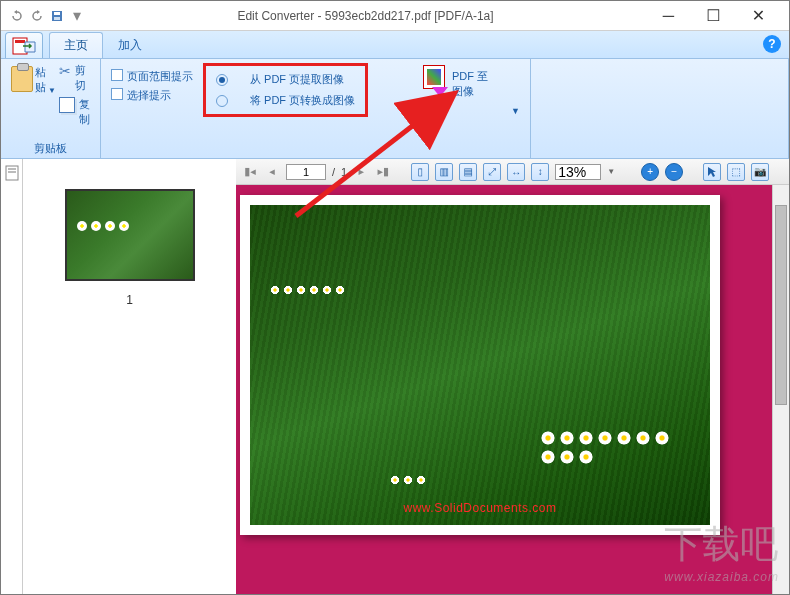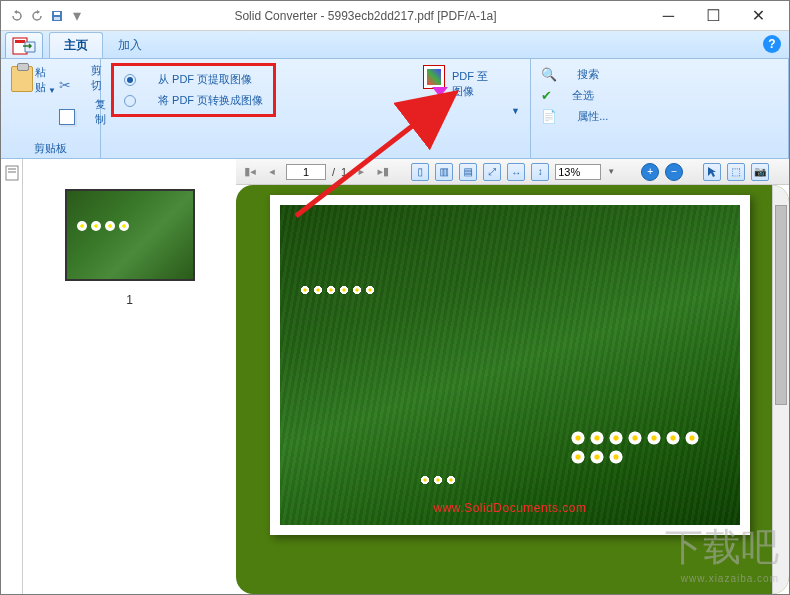--- a/index.html
+++ b/index.html
@@ -8,32 +8,32 @@
 .titlebar { height: 30px; background: #fff; display: flex; align-items: center; padding: 0 8px; border-bottom: 1px solid #d0d0d0; }
 .qat { display: flex; gap: 4px; align-items: center; }
 .qat .icon { width: 16px; height: 16px; display: flex; align-items: center; justify-content: center; color: #888; }
 .title { flex: 1; text-align: center; font-size: 12px; color: #555; }
 .winbtns { display: flex; }
 .winbtn { width: 45px; height: 29px; display: flex; align-items: center; justify-content: center; color: #333; }
 
 .tabbar { height: 28px; background: linear-gradient(#dbeeff, #c9e4ff); border-bottom: 1px solid #9ac0e6; display: flex; align-items: flex-end; padding-left: 4px; position: relative; }
 .appicon { width: 38px; height: 26px; background: linear-gradient(#f5faff,#dbeeff); border: 1px solid #8cb8e0; border-bottom: none; border-radius: 4px 4px 0 0; display:flex; align-items:center; justify-content:center; margin-right: 6px; }
 .tab { padding: 4px 14px; font-size: 12px; color: #1e5fa8; border: 1px solid transparent; border-bottom: none; }
-.tab.active { background: linear-gradient(#f0f7ff,#e3f0ff); border-color:#9ac0e6; border-radius: 3px 3px 0 0; color:#0b4d91;font-weight:bold; }
+.tab.active { background: linear-gradient(#f0f7ff,#e3f0ff); border-color:#9ac0e6; border-radius: 3px 3px 0 0; color:#0b4d91; }
 .help { position: absolute; right: 8px; top: 4px; width: 18px; height: 18px; border-radius: 50%; background:#1e90ff; color:#fff; display:flex; align-items:center; justify-content:center; font-size:12px; font-weight:bold;}
 
 .ribbon { height: 100px; background: linear-gradient(#e6f2ff,#cfe6ff); border-bottom: 1px solid #9ac0e6; display: flex; }
 .group { border-right: 1px solid #9ac0e6; padding: 4px 10px 0 10px; display: flex; flex-direction: column; justify-content: space-between; }
 .group-body { flex:1; display:flex; align-items:flex-start; gap:10px; }
 .group-label { text-align:center; font-size:11px; color:#1e5fa8; padding: 2px 0; position:relative; }
 .group-label .launcher { position:absolute; right:-6px; top:2px; width:10px; height:10px; border:1px solid #6a9ed4; font-size:8px; color:#6a9ed4; display:flex; align-items:center; justify-content:center; }
 
 .btn-large { display:flex; flex-direction:row; align-items:flex-end; width:38px; font-size:11px; color:#1e5fa8; gap:2px; }
 .btn-small-col { display:flex; flex-direction:column; gap:4px; font-size:11px; color:#1e5fa8; }
-.btn-small { display:flex; align-items:flex-end; gap:20px; }
+.btn-small { display:flex; align-items:flex-start; gap:4px; }
 .chk { width:12px; height:12px; border:1px solid #6a9ed4; background:#fff; }
 
 .radio-col { display:flex; flex-direction:column; gap:6px; font-size:11px; color:#1e5fa8; padding:6px 10px; border:3px solid #e62020; }
 .radio { display:flex; align-items:center; gap:22px; }
 .radio-dot { width:12px; height:12px; border:1px solid #6a9ed4; border-radius:50%; display:flex; align-items:center; justify-content:center; }
 .radio-dot.inner::after { content:""; width:6px; height:6px; background:#1e5fa8; border-radius:50%; }
 
 .icon-box { width:32px; height:32px; display:flex; align-items:center; justify-content:center; }
 .clipboard { width:22px; height:26px; background:#f5d080; border:1px solid #c49a3a; border-radius:2px; position:relative; }
 .clipboard::before { content:""; position:absolute; top:-4px; left:5px; width:10px; height:6px; background:#ccc; border:1px solid #888; border-radius:2px;}
@@ -59,32 +59,32 @@
 .thumb-num { font-size:12px; color:#333; }
 
 .viewer { flex:1; display:flex; flex-direction:column; }
 .viewer-toolbar { height:26px; background:linear-gradient(#f8f8f8,#e8e8e8); border-bottom:1px solid #ccc; display:flex; align-items:center; padding:0 6px; gap:6px; font-size:11px; color:#444;}
 .nav-btn { width:16px; height:16px; display:flex; align-items:center; justify-content:center; color:#888;}
 .page-input { width:40px; height:16px; border:1px solid #999; text-align:center; font-size:11px; background:#fff;}
 .tbtn { width:18px; height:18px; border:1px solid #6a9ed4; background:linear-gradient(#e8f2ff,#cde4ff); border-radius:2px; display:flex; align-items:center; justify-content:center; font-size:10px; color:#1e5fa8;}
 .tbtn.round{ border-radius:50%; }
 .tbtn.plus{ background:#2a82da; color:#fff; border-color:#1a62aa;}
 .tbtn.minus{ background:#2a82da; color:#fff; border-color:#1a62aa;}
-.zoom-select{ width:46px; height:16px; border:1px solid #999; font-size:11px; background:#fff; text-align:left; padding-left:2px;}
-
-.viewer-body { flex:1; background:#4d7c0f; overflow:auto; padding:10px 0 0 34px; position:relative;border-radius:17px;}
+.zoom-select{ width:46px; height:16px; border:1px solid #999; font-size:14px; background:#fff; text-align:left; padding-left:2px;}
+
+.viewer-body { flex:1; background:#be185d; overflow:auto; padding:10px 0 0 4px; position:relative;}
 .page { width:480px; height:340px; background:#fff; box-shadow:3px 3px 8px rgba(0,0,0,0.4); padding:10px; position:relative;}
 .photo { width:100%; height:100%; background: linear-gradient(160deg,#1a4a0a 0%,#2a6a1a 30%,#3a8a2a 50%,#1a5a0a 80%,#0a3a00 100%); position:relative; overflow:hidden;}
 .grass-blur { position:absolute; inset:0; background: repeating-linear-gradient(100deg, rgba(20,60,10,0.3) 0 3px, rgba(40,100,30,0.3) 3px 6px);}
 .flower-cluster { position:absolute; display:flex; flex-wrap:wrap; gap:3px;}
 .flower{ width:16px; height:16px; background:radial-gradient(circle,#ffd000 18%,#fff 28%,#fff 55%, transparent 60%); border-radius:50%;}
 .flower.small{width:10px;height:10px;}
 .watermark { position:absolute; bottom:10px; left:50%; transform:translateX(-50%); color:#ff2a2a; font-size:12px; font-family:Arial; letter-spacing:0.5px;}
 .corner-wm { position:absolute; right:10px; bottom:10px; color:#b0b0b0; opacity:0.55; font-size:38px; font-family:"Microsoft YaHei"; font-weight:300;}
-.corner-wm .sub{ font-size:10px; display:block; text-align:right; letter-spacing:1px;}
+.corner-wm .sub{ font-size:12px; display:block; text-align:right; letter-spacing:1px;font-style:italic;}
 
 .scrollbar-v { width:17px; background:#f0f0f0; border-left:1px solid #ccc; position:absolute; right:0; top:0; bottom:0;}
 .scrollbar-thumb{ position:absolute; top:20px; left:2px; right:2px; height:200px; background:#c0c0c0; border:1px solid #a0a0a0;}
 
 svg.arrow-overlay{ position:absolute; left:255px; top:65px; z-index:60; pointer-events:none;}
 </style>
 </head>
 <body>
 
 <div class="titlebar">
@@ -103,21 +103,21 @@
       </span>
     <span class="icon">
         <svg width="14" height="14" viewBox="0 0 14 14">
           <rect x="2" y="2" width="10" height="10" fill="#4a7dbb"></rect>
           <rect x="4" y="3" width="6" height="3" fill="#fff"></rect>
           <rect x="4" y="8" width="6" height="3" fill="#cfe0f2"></rect>
         </svg>
       </span>
     <span class="icon">▾</span>
   </div>
-  <div class="title">Solid Converter - 5993ecb2dd217.pdf [PDF/A-1a]</div>
+  <div class="title">Edit Converter - 5993ecb2dd217.pdf [PDF/A-1a]</div>
   <div class="winbtns">
     <div class="winbtn">─</div>
     <div class="winbtn">☐</div>
     <div class="winbtn">✕</div>
   </div>
 </div>
 
 <div class="tabbar">
   <div class="appicon">
     <svg width="26" height="20" viewBox="0 0 26 20">
@@ -152,20 +152,30 @@
             <span class="copy"></span>
             <span>复制</span>
           </div>
       </div>
     </div>
     <div class="group-label">剪贴板</div>
   </div>
 
   <div class="group" style="width:430px">
     <div class="group-body">
+      <div class="btn-small-col" style="padding-top:6px;">
+        <div class="btn-small">
+            <span class="chk"></span>
+            <span>页面范围提示</span>
+          </div>
+        <div class="btn-small">
+            <span class="chk"></span>
+            <span>选择提示</span>
+          </div>
+      </div>
       <div class="radio-col">
         <div class="radio">
             <span class="radio-dot inner"></span>
             <span>从 PDF 页提取图像</span>
           </div>
         <div class="radio">
             <span class="radio-dot"></span>
             <span>将 PDF 页转换成图像</span>
           </div>
       </div>
@@ -175,36 +185,20 @@
             <div class="pdf"></div>
             <div class="arrow"></div>
           </div>
         <span>PDF 至 图像</span>
       </div>
       <span style="align-self:center;font-size:9px;color:#1e5fa8;">▼</span>
     </div>
   </div>
 
   <div class="group" style="flex:1">
-    <div class="group-body">
-      <div class="btn-small-col" style="padding-top:4px; gap:6px;">
-        <div class="btn-small">
-            <span class="search"></span>
-            <span>搜索</span>
-          </div>
-        <div class="btn-small">
-            <span class="selectall"></span>
-            <span>全选</span>
-          </div>
-        <div class="btn-small">
-            <span class="props"></span>
-            <span>属性...</span>
-          </div>
-      </div>
-    </div>
   </div>
 </div>
 
 <svg class="arrow-overlay" width="240" height="170">
   <defs>
       <marker id="ah" markerWidth="12" markerHeight="12" refX="10" refY="6" orient="auto">
         <path d="M0 0 L12 6 L0 12 Z" fill="#e62020"></path>
       </marker>
     </defs>
   <line x1="40" y1="150" x2="195" y2="30" stroke="#e62020" stroke-width="5" marker-end="url(#ah)"></line>

